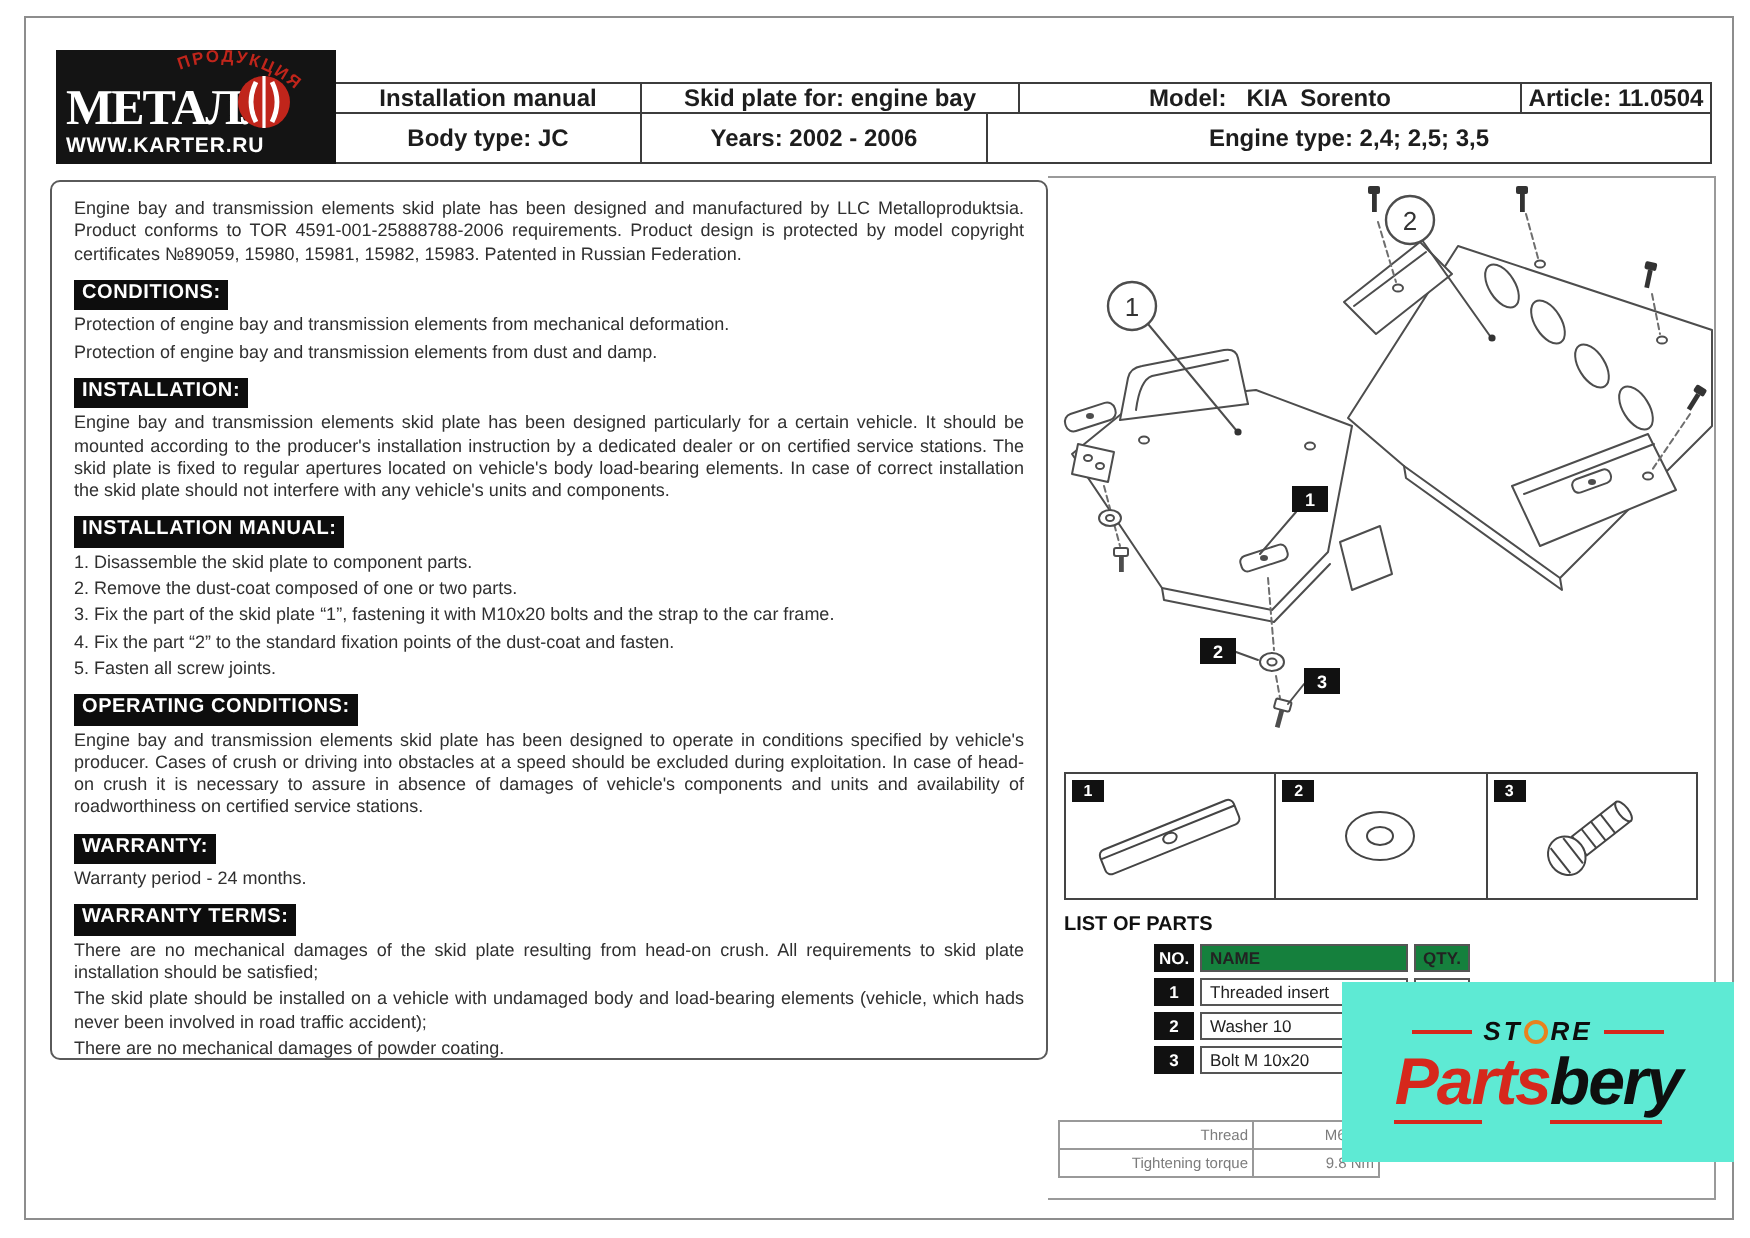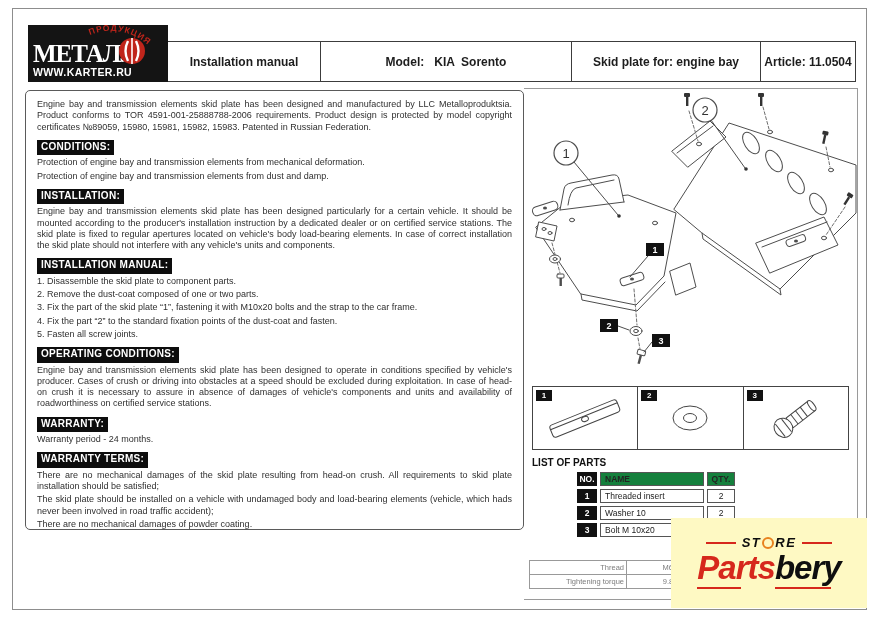--- a/index.html
+++ b/index.html
@@ -65,21 +65,21 @@
   .lop .qt{width:26px;border:1px solid #555;text-align:center;}
   .lop .hd{font-weight:bold;background:#15803d;}
   .lop .hd.no{background:#111;color:#fff;}
 
   .spec{position:absolute;left:5px;top:471px;border-collapse:collapse;}
   .spec td{border:1px solid #999;color:#7c7c7c;font-size:7.5px;text-align:right;height:13px;padding:0 2px;}
   .spec .sl{width:92px;} .spec .sv{width:58px;}
 
   
   .store-logo{
-    position:absolute;left:671px;top:518px;width:196px;height:90px;background:#fef9c3;z-index:6;
+    position:absolute;left:671px;top:491px;width:196px;height:90px;background:#5eead4;z-index:6;
   }
   .store-row{display:flex;align-items:center;justify-content:center;gap:6px;margin-top:17px;}
   .store-line{width:30px;height:2px;background:#d6281c;}
   .store-txt{font-weight:bold;font-style:italic;font-size:13px;letter-spacing:1.5px;color:#0d0d0d;display:flex;align-items:center;}
   .store-o{display:inline-block;width:8px;height:8px;border:2.5px solid #e8821e;border-radius:50%;margin:0 1px;}
   .wordmark{
     text-align:center;font-weight:bold;font-style:italic;font-size:33px;line-height:1;
     letter-spacing:-1px;margin-top:1px;white-space:nowrap;
   }
   .wm-red{color:#d6281c;} .wm-blk{color:#0f0f0f;}
@@ -106,23 +106,28 @@
         </defs>
       <text font-size="8.5" font-weight="bold" fill="#c0251b" letter-spacing="1">
         <textPath href="#arcp">ПРОДУКЦИЯ</textPath>
       </text>
       <text x="5" y="51" font-weight="bold" font-size="10.5" fill="#ffffff" letter-spacing="0.4">WWW.KARTER.RU</text>
     </svg>
   </div>
   <div class="hdr-rows">
     <div class="hdr-row">
       <div class="hcell w-im">Installation manual</div>
+      <div class="hcell w-skid">Skid plate for: engine bay</div>
       <div class="hcell w-model">Model:   KIA  Sorento</div>
-      <div class="hcell w-skid">Skid plate for: engine bay</div>
       <div class="hcell w-art">Article: 11.0504</div>
+    </div>
+    <div class="hdr-row">
+      <div class="hcell w-body">Body type: JC</div>
+      <div class="hcell w-years">Years: 2002 - 2006</div>
+      <div class="hcell w-engine">Engine type: 2,4; 2,5; 3,5</div>
     </div>
   </div>
 </div>
 
 <div class="panel">
   <p class="just">Engine bay and transmission elements skid plate has been designed and manufactured by LLC Metalloproduktsia. Product conforms to TOR 4591-001-25888788-2006 requirements. Product design is protected by model copyright certificates  №89059, 15980, 15981, 15982, 15983. Patented in Russian Federation.</p>
 
   <div class="sec">CONDITIONS:</div>
   <p class="line">Protection of engine bay and transmission elements from mechanical  deformation.</p>
   <p class="line">Protection of engine bay and transmission elements from dust and damp.</p>

